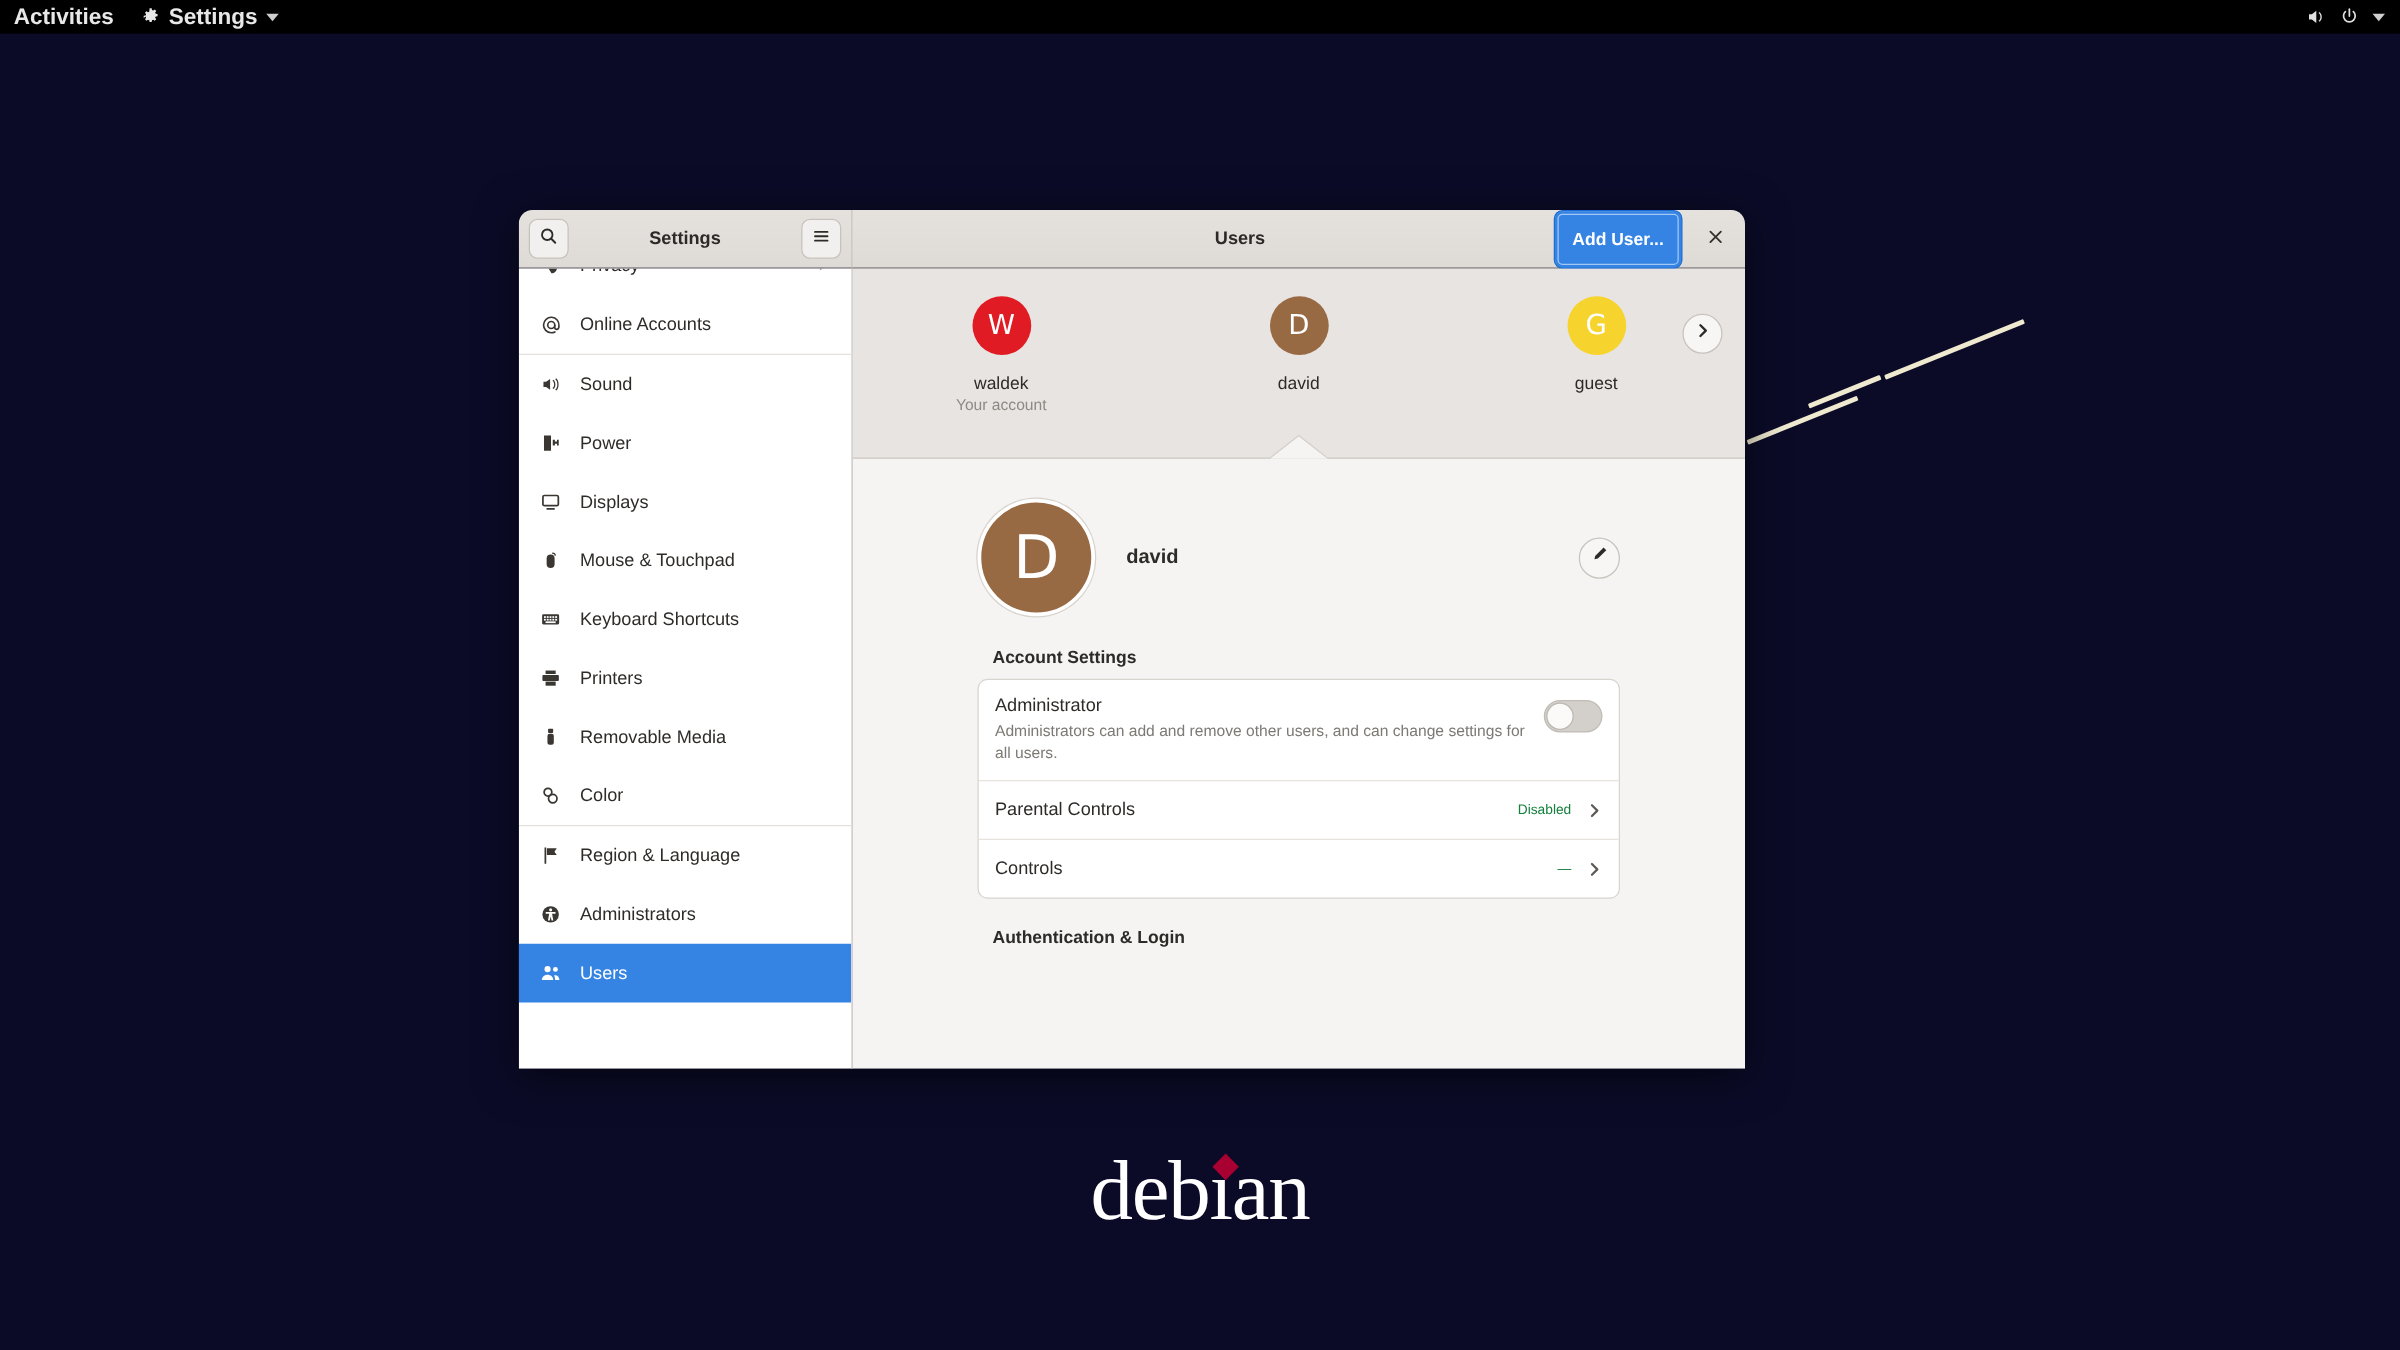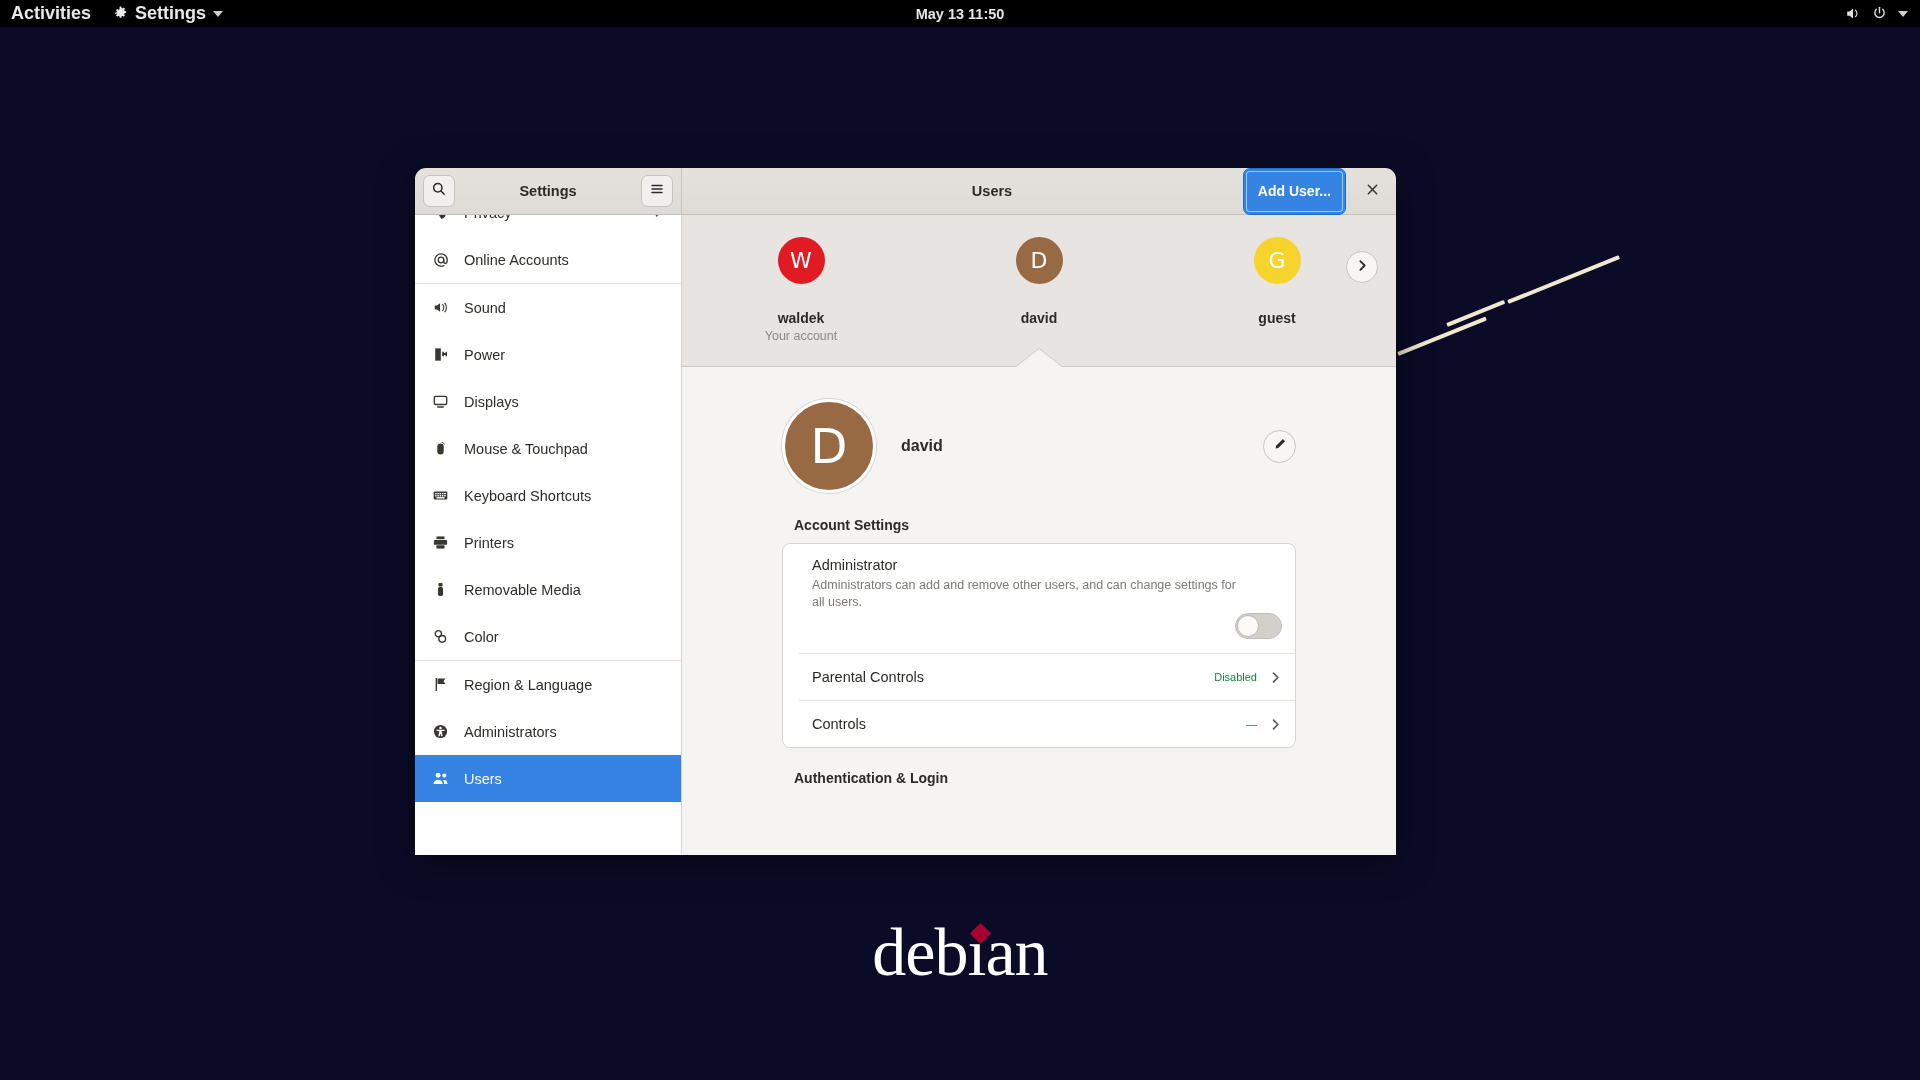--- a/index.html
+++ b/index.html
@@ -200,22 +200,22 @@
     display: flex; flex-direction: column; align-items: center;
     cursor: pointer;
   }
   .avatar-sm {
     width: 47px; height: 47px; border-radius: 50%;
     display: flex; align-items: center; justify-content: center;
     color: #fff; font-size: 22px; font-weight: 400;
     font-family: "DejaVu Sans", sans-serif;
   }
   .user-cell .uname {
-    margin-top: 26px;
-    font-size: 14px; font-weight: 700; color: #2d2b28;
+    margin-top: 14px;
+    font-size: 14px; font-weight: 400; color: #2d2b28;
   }
   .user-cell .usub {
     margin-top: 3px;
     font-size: 12.5px; color: #8d8983;
   }
   #carousel-next {
     position: absolute; right: 18px; top: 50%; margin-top: -40px;
     width: 32px; height: 32px; border-radius: 50%;
     background: #f7f6f5; border: 1px solid #c8c3bd;
     display: flex; align-items: center; justify-content: center;
@@ -258,21 +258,20 @@
   }
   .section-title {
     font-size: 14px; font-weight: 700; color: #2d2b28;
     margin: 22px 0 10px 12px;
   }
   .card {
     background: #ffffff;
     border: 1px solid #d8d4ce;
     border-radius: 8px;
     overflow: hidden;
-    padding-left: 16px;
   }
   .row {
     display: flex; align-items: center;
     padding: 0 13px;
     min-height: 47px;
     border-top: 1px solid #e6e2dd;
     cursor: pointer;
   }
   .row:first-child { border-top: none; }
   .row .r-label { font-size: 14.5px; color: #2d2b28; }
@@ -318,23 +317,20 @@
     <div class="tb-item">
       <span class="tb-icon">
         <svg width="15" height="15" viewBox="0 0 16 16" fill="#e8e8e8">
           <path d="M8 5.2a2.8 2.8 0 100 5.6 2.8 2.8 0 000-5.6zm0 1.4a1.4 1.4 0 110 2.8 1.4 1.4 0 010-2.8z"></path>
           <path d="M7.1.6h1.8l.25 1.6 1.1.46 1.3-.95 1.27 1.27-.95 1.3.46 1.1 1.6.25v1.8l-1.6.25-.46 1.1.95 1.3-1.27 1.27-1.3-.95-1.1.46-.25 1.6H7.1l-.25-1.6-1.1-.46-1.3.95-1.27-1.27.95-1.3-.46-1.1L2.07 8.9V7.1l1.6-.25.46-1.1-.95-1.3L4.45 3.18l1.3.95 1.1-.46z"></path>
         </svg>
       </span>
       <span>Settings</span>
       <span class="caret-down"></span>
     </div>
-  </div>
-  <div class="tb-center">
-    <span>May 13  11:50</span>
   </div>
   <div class="tb-right">
     <span class="tb-icon">
       <svg width="17" height="17" viewBox="0 0 16 16" fill="#e0e0e0">
         <path d="M3 6v4h2.2L8.5 12.6V3.4L5.2 6H3z"></path>
         <path d="M10.2 5.1c.9.6 1.4 1.6 1.4 2.9s-.5 2.3-1.4 2.9l.55.86c1.2-.8 1.9-2.2 1.9-3.76s-.7-2.96-1.9-3.76z"></path>
         <path d="M9.7 6.6c.45.3.7.8.7 1.4s-.25 1.1-.7 1.4l.5.8c.7-.5 1.1-1.3 1.1-2.2s-.4-1.7-1.1-2.2z" opacity="0"></path>
       </svg>
     </span>
     <span class="tb-icon">

